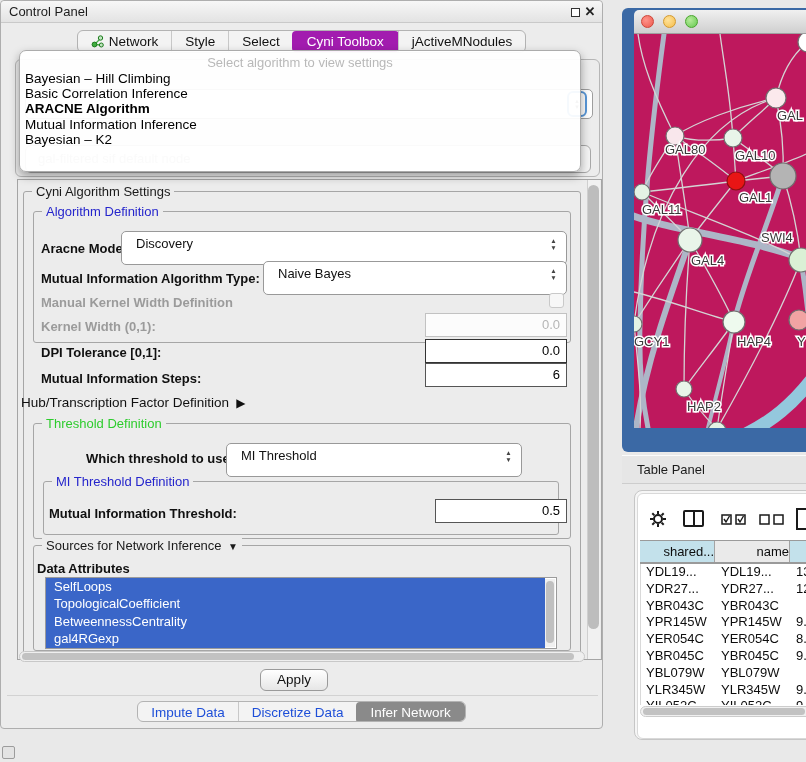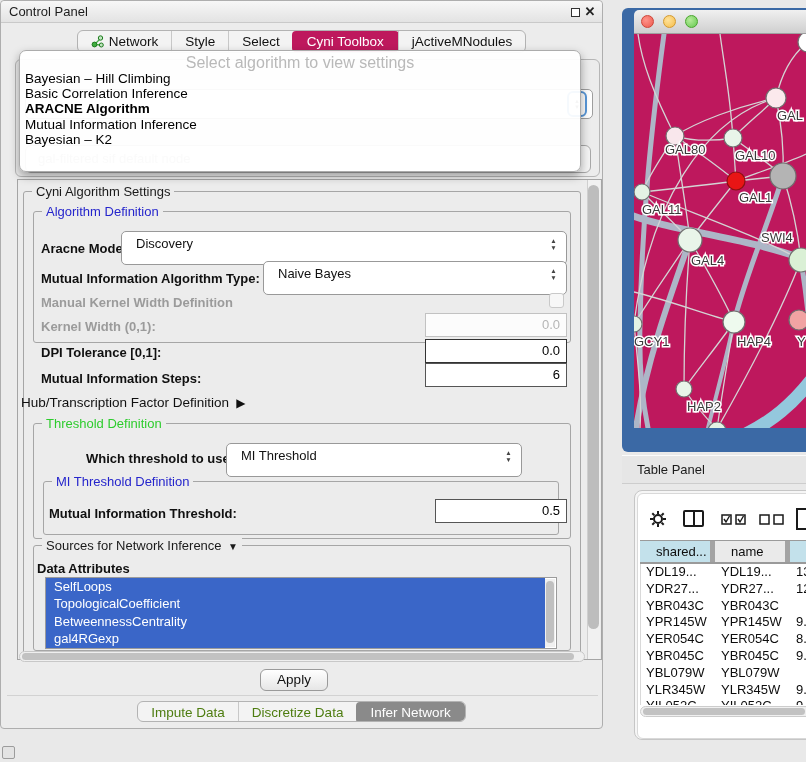--- a/index.html
+++ b/index.html
@@ -17,34 +17,34 @@
   .win-ctl { top:5px; width:12px; height:12px; font-size:12px; line-height:12px; color:#222; text-align:center; }
   #float-box { right:22px; top:7px; width:9px; height:9px; border:1.5px solid #333; background:#fff; }
   #close-x { right:6px; font-weight:bold; font-size:13px; }
 
   
   #tabbar { left:0; right:0; top:29px; display:flex; justify-content:center; }
   .tabstrip { display:flex; background:#f3f3f3; border:1px solid #b3b3b3; border-radius:6px; height:23px; overflow:hidden; }
   .tab { display:flex; align-items:center; gap:5px; padding:0 13px; font-size:13.5px; color:#111;
          border-left:1px solid #c8c8c8; white-space:nowrap; }
   .tab:first-child { border-left:none; }
-  .tab.sel { background:#be185d; color:#fff; border-radius:4px; border-left:none; margin:0 -1px; padding:0 15px; }
+  .tab.sel { background:#a21caf; color:#fff; border-radius:4px; border-left:none; margin:0 -1px; padding:0 15px; }
 
   
   #hidden-panel { left:14px; top:58px; width:585px; height:118px; border:1px solid #b6b6b6; border-radius:6px; background:#ececec; }
   #hidden-combo { left:24px; top:88px; width:568px; height:30px; background:#fff; border:1px solid #9e9e9e; border-radius:5px; }
   #hidden-combo-btn { left:566px; top:90px; width:20px; height:26px; border:2px solid #5897d8; border-radius:6px;
         background:#fdfdfd; display:flex; flex-direction:column; align-items:center; justify-content:center; font-size:6px; color:#555; line-height:6px; }
   #hidden-field { left:24px; top:144px; width:566px; height:28px; background:#f4f4f4; border:1px solid #a8a8a8; border-radius:6px;
         font-size:13px; color:#aaa; line-height:26px; padding-left:12px; }
 
   
   #algo-popup { left:18px; top:49px; width:562px; height:122px; background:rgba(255,255,255,0.94);
         border:1px solid #ababab; border-radius:7px; box-shadow:0 4px 10px rgba(0,0,0,.35); z-index:20; padding-top:3px; }
-  #algo-prompt { text-align:center; font-size:16px; color:#b9b9b9; height:17px; line-height:17px; }
+  #algo-prompt { text-align:center; font-size:13px; color:#b9b9b9; height:17px; line-height:17px; }
   .algo-item { font-size:13.5px; color:#000; height:15.2px; line-height:15.2px; padding-left:5px; white-space:nowrap; }
   .algo-item.bold { font-weight:bold; }
 
   
   #viewport { left:16px; top:178px; width:585px; height:481px; border:1px solid #a5a5a5; background:#ececec; }
   #vscroll-track { left:586px; top:179px; width:13px; height:479px; background:#f1f1f1; border-left:1px solid #cfcfcf; }
   #vscroll-thumb { left:587px; top:184px; width:11px; height:444px; background:#bdbdbd; border-radius:6px; }
 
   .fs { position:absolute; border:1px solid #a6a6a6; border-radius:3px; }
   .legend { position:absolute; top:-8px; left:8px; background:#ececec; padding:0 4px; font-size:13px; color:#1a1a1a; white-space:nowrap; }
@@ -69,21 +69,21 @@
   #attr-vscroll { position:absolute; right:1px; top:1px; width:10px; height:68px; background:#f0f0f0; }
   #attr-vthumb { position:absolute; right:1px; top:2px; width:8px; height:62px; background:#c0c0c0; border-radius:4px; }
   #hscroll-track { left:18px; top:650px; width:566px; height:11px; background:#efefef; border:1px solid #c8c8c8; border-radius:6px; }
   #hscroll-thumb { left:2px; top:1px; width:552px; height:7px; background:#c2c2c2; border-radius:4px; position:absolute; }
 
   #apply-btn { left:259px; top:668px; width:68px; height:22px; background:linear-gradient(#ffffff,#e6e6e6);
         border:1px solid #9a9a9a; border-radius:6px; font-size:13.5px; color:#111; text-align:center; line-height:20px; }
 
   #cp-bottom-sep { left:6px; top:694px; width:591px; height:1px; background:#d2d2d2; }
   #bottom-tabbar { left:0; right:0; top:700px; display:flex; justify-content:center; }
-  .btab { display:flex; align-items:center; padding:0 13px; font-size:13.5px; color:#4d7c0f; height:21px;
+  .btab { display:flex; align-items:center; padding:0 13px; font-size:13.5px; color:#1d4ed8; height:21px;
           border-left:1px solid #c8c8c8; white-space:nowrap; }
   .btab:first-child { border-left:none; }
   .btab.sel { background:#8a8a8a; color:#fff; border-radius:4px; border-left:none; padding:0 14px; }
 
   
   #net-win { left:622px; top:8px; width:192px; height:444px; background:#3b69a5; border-radius:6px 0 0 6px; }
   #net-titlebar { left:12px; top:2px; width:180px; height:24px; background:linear-gradient(#f0f0f0,#cfcfcf);
         border-bottom:1px solid #9f9f9f; border-radius:5px 0 0 0; }
   .light { position:absolute; top:5px; width:13px; height:13px; border-radius:50%; }
   #net-canvas { left:12px; top:26px; width:172px; height:394px; background:#be185d; }
@@ -94,21 +94,21 @@
         border-top:1px solid #fbfbfb; border-bottom:1px solid #cdcdcd; }
   #tp-title { left:15px; top:0; line-height:28px; font-size:13px; color:#1c1c1c; }
   #tp-outer { left:634px; top:490px; width:182px; height:250px; background:#f6f6f6; border:1px solid #c6c6c6; border-radius:8px; }
   #tp-inner { left:2px; top:2px; width:178px; height:246px; background:#fff; border:1px solid #d9d9d9; border-radius:6px; position:absolute; overflow:hidden; }
   .tool { position:absolute; }
   #tbl { left:2px; top:46px; width:200px; position:absolute; border-top:1px solid #9a9a9a; }
   .trow { display:flex; height:16.8px; }
   .tcell { font-size:13px; color:#0d0d0d; line-height:16.8px; padding-left:5px; overflow:hidden; white-space:nowrap; flex:none; }
   .c1 { width:75px; } .c2 { width:75px; } .c3 { width:50px; }
   .thead { height:23px; border-bottom:2px solid #9a9a9a; }
-  .thead .tcell { line-height:22px; text-align:left; padding-left:16px; border-right:5px solid #a3a3a3; }
+  .thead .tcell { line-height:22px; text-align:right; padding-left:8px; border-right:1px solid #a3a3a3; }
   .hc-blue { background:#c3e1eb; } .hc-gray { background:#eaeaea; }
   #tbl-rows { overflow:hidden; height:141px; border-left:1px solid #d9d9d9; }
   #tbl-hscroll { position:absolute; left:2px; top:212px; width:174px; height:11px; background:#f0f0f0; border:1px solid #cccccc; border-radius:6px; }
   #tbl-hthumb { position:absolute; left:2px; top:1px; width:162px; height:7px; background:#c2c2c2; border-radius:4px; }
 
   #corner-icon { left:2px; top:746px; width:13px; height:13px; border:1.5px solid #9c9c9c; background:#e3e3e3; border-radius:2px; }
 </style>
 </head>
 <body>
 

